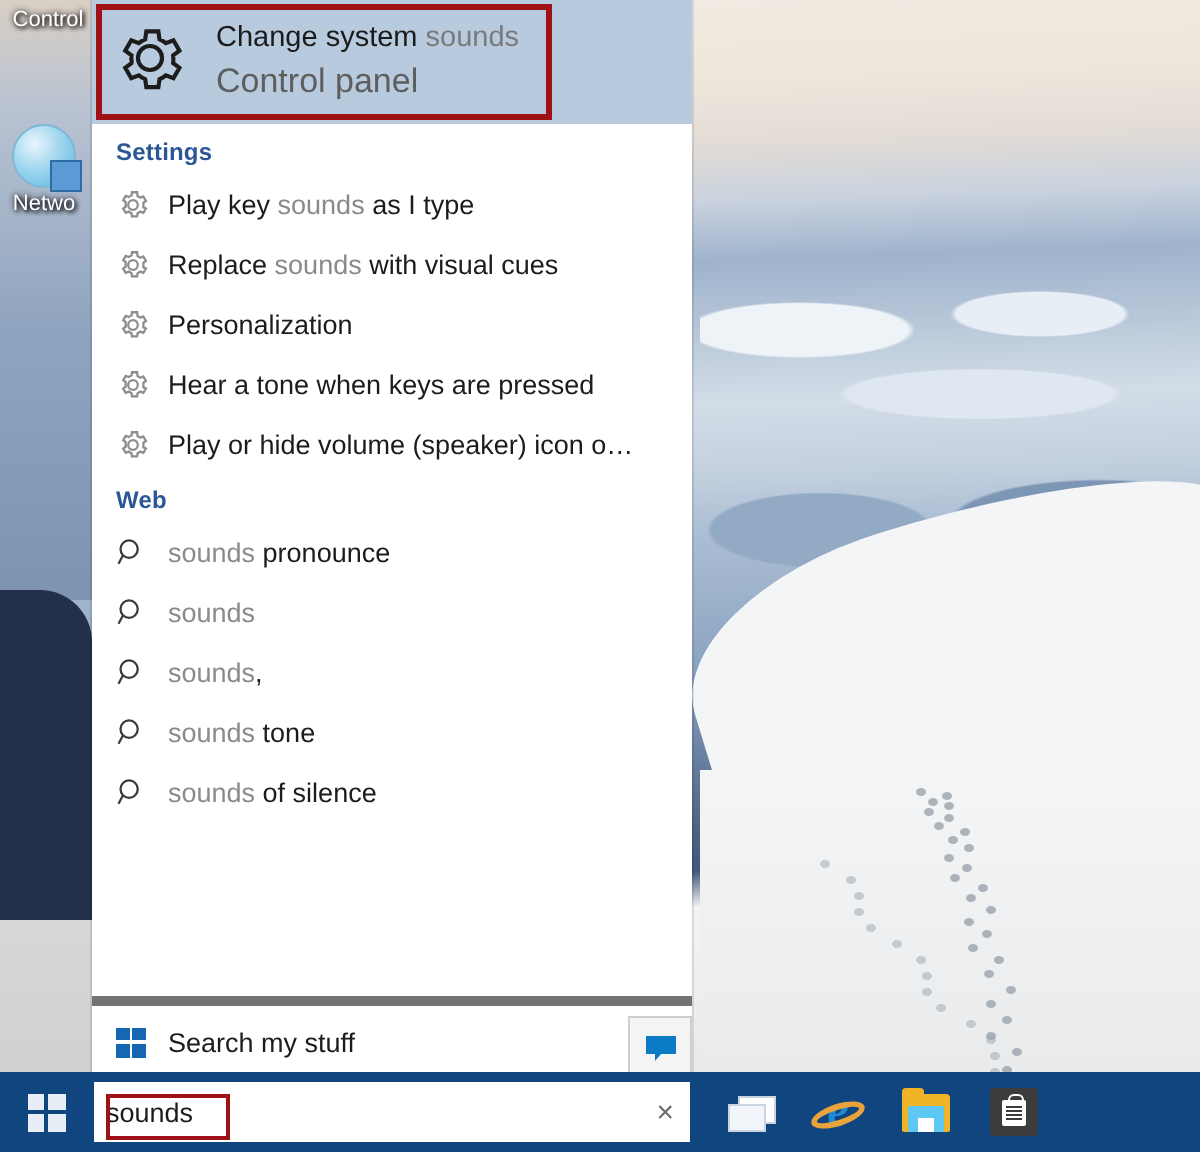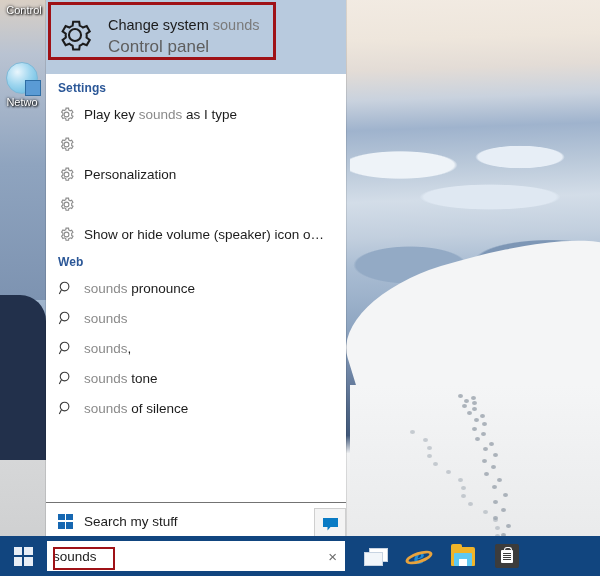--- a/index.html
+++ b/index.html
@@ -124,21 +124,21 @@
   }
 
   
   #panel {
     position: absolute; left: 46px; top: 0; width: 300px; height: 538px;
     background: #ffffff;
     box-shadow: 0 0 0 1px rgba(0,0,0,.10);
     display: flex; flex-direction: column;
   }
   #top-result {
-    height: 74px; background: #b8cade;
+    height: 62px; background: #b8cade;
     display: flex; align-items: center; padding-left: 10px;
     box-sizing: border-box;
     position: relative;
   }
   #top-result .gear-big { margin-right: 14px; }
   .tr-text { line-height: 1.25; }
   .tr-title { font-size: 14.5px; color: #1b1b1b; }
   .tr-title .dim { color: #7b7b7b; }
   .tr-sub { font-size: 17px; color: #5e5e5e; margin-top: 2px; }
 
@@ -161,21 +161,21 @@
   .row {
     display: flex; align-items: center;
     height: 30px; padding-left: 12px;
     font-size: 13.5px; color: #1c1c1c;
     cursor: default;
   }
   .row .ico { width: 26px; flex: 0 0 26px; display: flex; align-items: center; }
   .row .txt { white-space: nowrap; overflow: hidden; text-overflow: ellipsis; }
   .dim { color: #8a8a8a; }
 
-  #footer { border-top: 1px solid #737373; padding: 3px 0 2px 0; position: relative; }
+  #footer { border-top: 5px solid #737373; padding: 3px 0 2px 0; position: relative; }
   #footer .row { height: 30px; }
 
   #feedback {
     position: absolute; right: 0px; bottom: -2px;
     width: 30px; height: 30px;
     background: #f4f4f4; border: 1px solid #cfcfcf;
     display: flex; align-items: center; justify-content: center;
   }
 
   
@@ -376,46 +376,48 @@
           </span>
           <span class="txt"><span>Play key </span><span class="dim">sounds</span><span> as I type</span></span>
         </div>
         <div class="row">
           <span class="ico">
             <svg class="gear" viewBox="0 0 24 24" fill="none" stroke="#8d8d8d" stroke-width="1.6">
               <circle cx="12" cy="12" r="3.4"></circle>
               <path d="M19.3 13.6c.05-.4.08-.8.08-1.6s-.03-1.2-.08-1.6l1.8-1.3-1.8-3.1-2.2.85a7 7 0 0 0-1.9-1.1L14.9 3h-3.6l-.33 2.3c-.68.26-1.3.63-1.9 1.1l-2.2-.85-1.8 3.1 1.8 1.3c-.05.4-.08.8-.08 1.6s.03 1.2.08 1.6l-1.8 1.3 1.8 3.1 2.2-.85c.57.47 1.2.84 1.9 1.1l.33 2.3h3.6l.33-2.3c.68-.26 1.3-.63 1.9-1.1l2.2.85 1.8-3.1z"></path>
             </svg>
           </span>
+          <span class="txt"><span>Replace </span><span class="dim">sounds</span><span> with visual cues</span></span>
         </div>
         <div class="row">
           <span class="ico">
             <svg class="gear" viewBox="0 0 24 24" fill="none" stroke="#8d8d8d" stroke-width="1.6">
               <circle cx="12" cy="12" r="3.4"></circle>
               <path d="M19.3 13.6c.05-.4.08-.8.08-1.6s-.03-1.2-.08-1.6l1.8-1.3-1.8-3.1-2.2.85a7 7 0 0 0-1.9-1.1L14.9 3h-3.6l-.33 2.3c-.68.26-1.3.63-1.9 1.1l-2.2-.85-1.8 3.1 1.8 1.3c-.05.4-.08.8-.08 1.6s.03 1.2.08 1.6l-1.8 1.3 1.8 3.1 2.2-.85c.57.47 1.2.84 1.9 1.1l.33 2.3h3.6l.33-2.3c.68-.26 1.3-.63 1.9-1.1l2.2.85 1.8-3.1z"></path>
             </svg>
           </span>
           <span class="txt"><span>Personalization</span></span>
         </div>
         <div class="row">
           <span class="ico">
             <svg class="gear" viewBox="0 0 24 24" fill="none" stroke="#8d8d8d" stroke-width="1.6">
               <circle cx="12" cy="12" r="3.4"></circle>
               <path d="M19.3 13.6c.05-.4.08-.8.08-1.6s-.03-1.2-.08-1.6l1.8-1.3-1.8-3.1-2.2.85a7 7 0 0 0-1.9-1.1L14.9 3h-3.6l-.33 2.3c-.68.26-1.3.63-1.9 1.1l-2.2-.85-1.8 3.1 1.8 1.3c-.05.4-.08.8-.08 1.6s.03 1.2.08 1.6l-1.8 1.3 1.8 3.1 2.2-.85c.57.47 1.2.84 1.9 1.1l.33 2.3h3.6l.33-2.3c.68-.26 1.3-.63 1.9-1.1l2.2.85 1.8-3.1z"></path>
             </svg>
           </span>
+          <span class="txt"><span>Hear a tone when keys are pressed</span></span>
         </div>
         <div class="row">
           <span class="ico">
             <svg class="gear" viewBox="0 0 24 24" fill="none" stroke="#8d8d8d" stroke-width="1.6">
               <circle cx="12" cy="12" r="3.4"></circle>
               <path d="M19.3 13.6c.05-.4.08-.8.08-1.6s-.03-1.2-.08-1.6l1.8-1.3-1.8-3.1-2.2.85a7 7 0 0 0-1.9-1.1L14.9 3h-3.6l-.33 2.3c-.68.26-1.3.63-1.9 1.1l-2.2-.85-1.8 3.1 1.8 1.3c-.05.4-.08.8-.08 1.6s.03 1.2.08 1.6l-1.8 1.3 1.8 3.1 2.2-.85c.57.47 1.2.84 1.9 1.1l.33 2.3h3.6l.33-2.3c.68-.26 1.3-.63 1.9-1.1l2.2.85 1.8-3.1z"></path>
             </svg>
           </span>
-          <span class="txt"><span>Show or hide volume (speaker) icon o…</span></span>
+          <span class="txt"><span>Play or hide volume (speaker) icon o…</span></span>
         </div>
         <div class="sect-head">Web</div>
         <div class="row">
           <span class="ico">
             <svg class="magnifier" viewBox="0 0 20 20" fill="none" stroke="#3a3a3a" stroke-width="1.4">
               <circle cx="8.2" cy="8.2" r="5.4"></circle>
               <line x1="4.2" y1="12.4" x2="1.6" y2="17.4"></line>
             </svg>
           </span>
           <span class="txt"><span class="dim">sounds</span><span>   pronounce</span></span>

